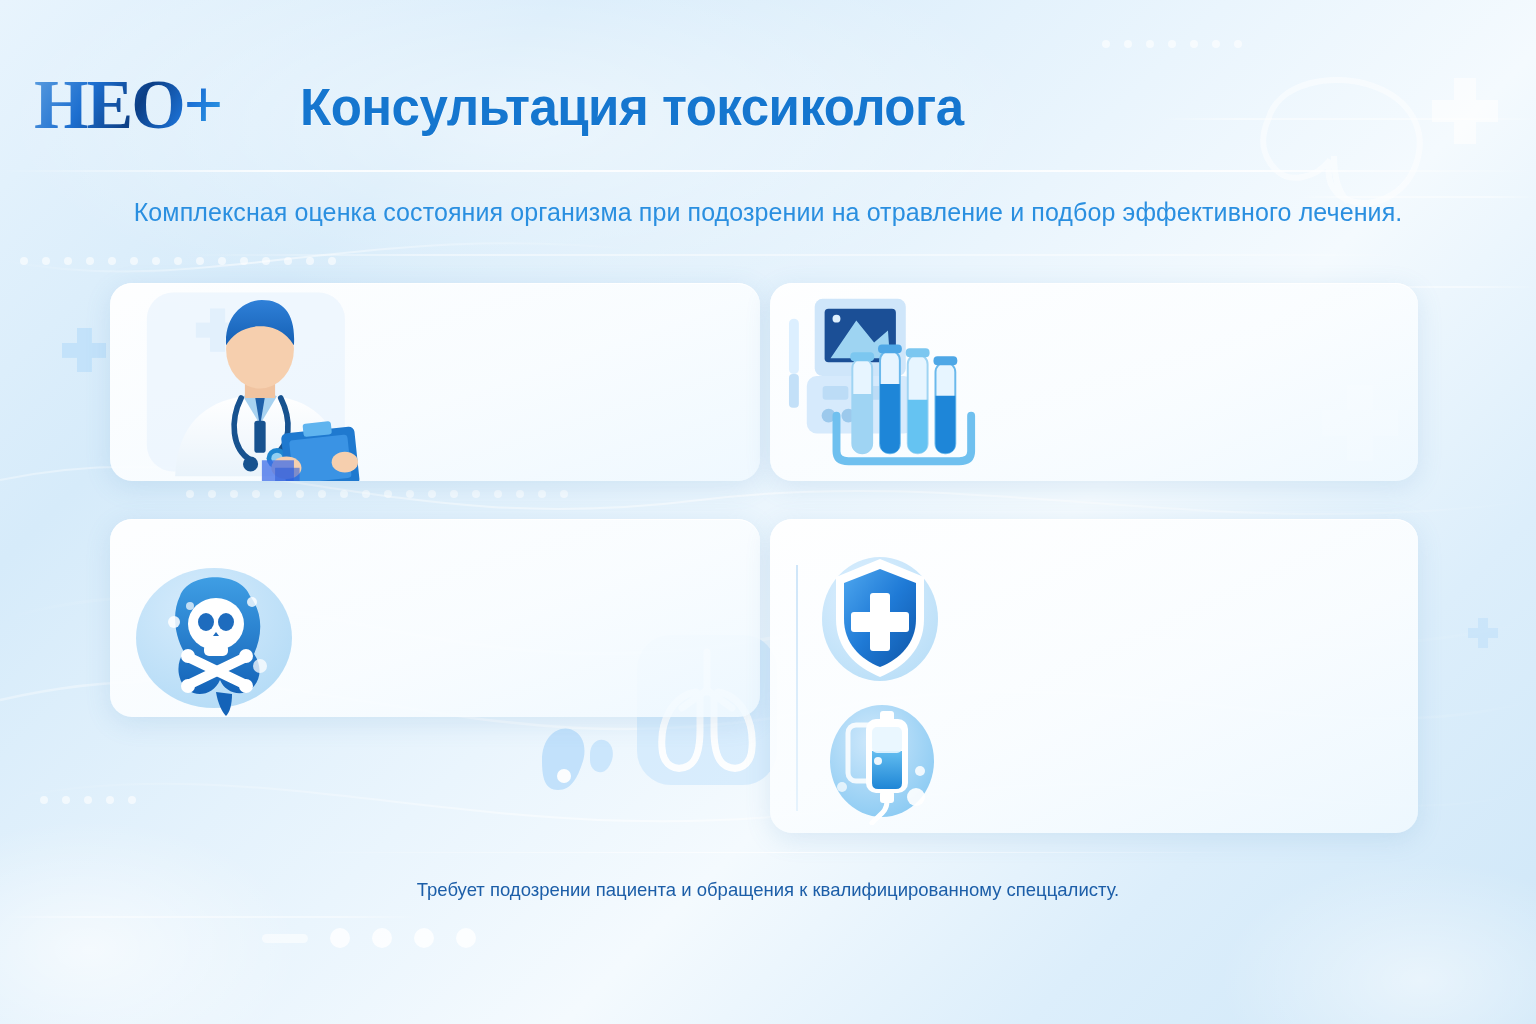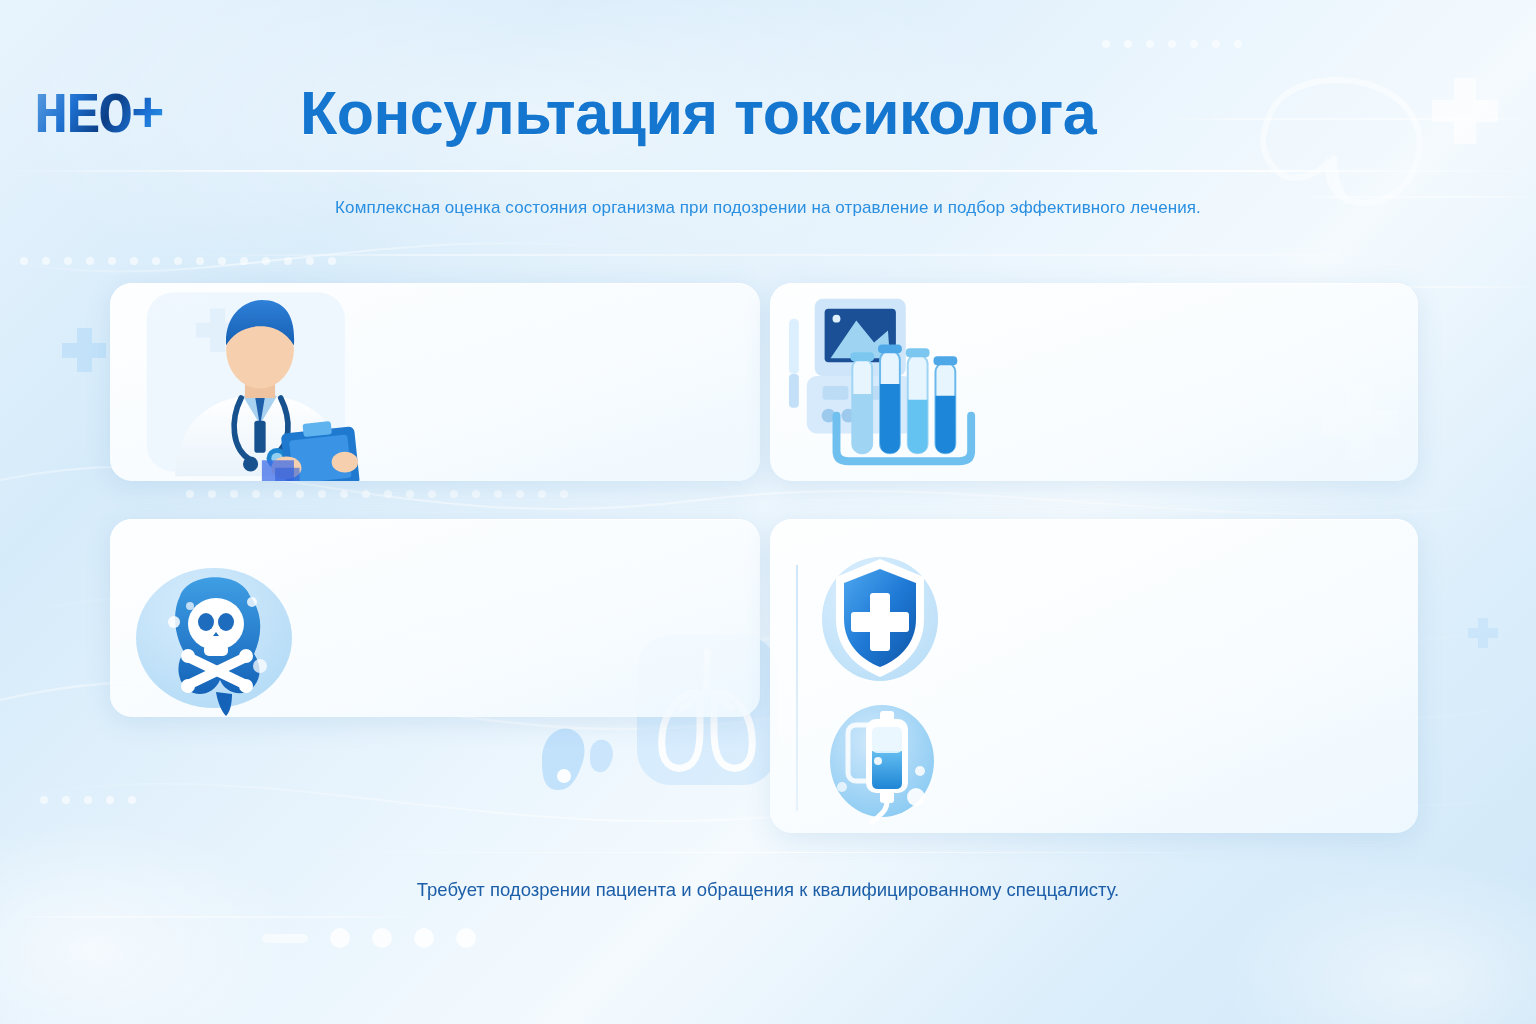--- a/index.html
+++ b/index.html
@@ -41,36 +41,36 @@
   .cross.blue {
     background:
       linear-gradient(#bcdffa,#bcdffa) center/100% 34% no-repeat,
       linear-gradient(#bcdffa,#bcdffa) center/34% 100% no-repeat;
     opacity:.75;
   }
 
   
   .header { position:absolute; left:0; top:0; width:100%; }
   .logo {
-    position:absolute; left:34px; top:89px;
-    font-size:57px; font-weight:bold; letter-spacing:-2px; line-height:1;
+    position:absolute; left:34px; top:70px;
+    font-size:70px; font-weight:bold; letter-spacing:-2px; line-height:1;
     background:linear-gradient(120deg,#5d9fe0 0%,#1d6fd0 30%,#0c3f86 55%,#1c72d6 78%,#2fa3e8 100%);
     -webkit-background-clip:text; background-clip:text; color:transparent;
-    font-family:Liberation Mono, monospace;
+    font-family:Liberation Serif, serif;
   }
   .logo .plus { color:transparent; }
   .title {
     position:absolute; left:300px; top:78px;
-    font-size:61px; font-weight:bold; color:#1576cf; letter-spacing:-.5px;
+    font-size:51px; font-weight:bold; color:#1576cf; letter-spacing:-.5px;
     font-family:"Liberation Sans", sans-serif;
     text-shadow:0 1px 0 rgba(255,255,255,.6);
   }
   .subtitle {
     position:absolute; left:0; top:198px; width:100%; text-align:center;
-    font-size:17px; color:#2a8fe0; letter-spacing:.1px;
+    font-size:25px; color:#2a8fe0; letter-spacing:.1px;
   }
 
   
   .card {
     position:absolute;
     background:linear-gradient(160deg,rgba(255,255,255,.96) 0%,rgba(250,253,255,.93) 55%,rgba(240,249,255,.88) 100%);
     border-radius:22px;
     box-shadow:0 6px 26px rgba(90,150,200,.16), 0 1px 0 rgba(255,255,255,.9) inset;
     overflow:hidden;
   }

